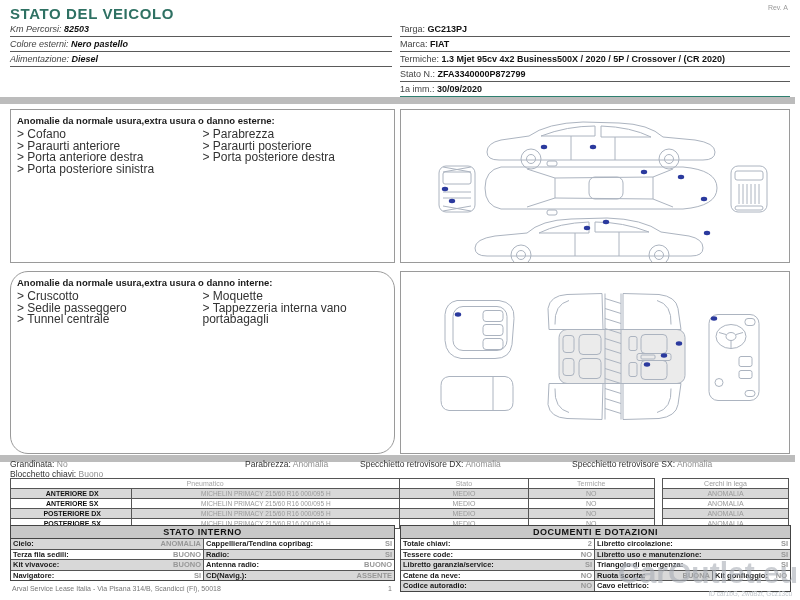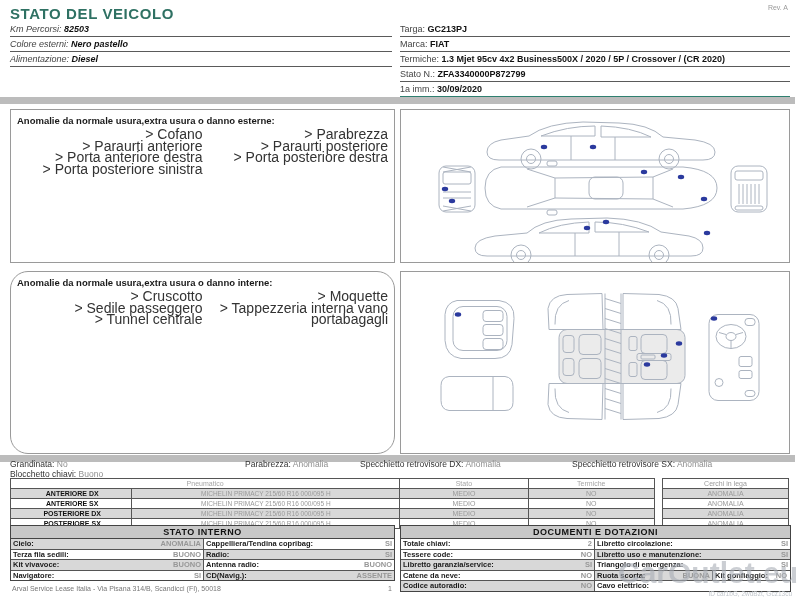--- a/index.html
+++ b/index.html
@@ -23,21 +23,21 @@
   .greybar{position:absolute;left:0;width:795px;height:7px;background:#bcbcbc;}
   .bar1{top:97px;} .bar2{top:455px;}
 
   
   .abox{position:absolute;border:1px solid #9a9a9a;background:#fff;}
   .box-ext-text{left:10px;top:109px;width:383px;height:152px;}
   .box-ext-diag{left:400px;top:109px;width:388px;height:152px;}
   .box-int-text{left:10px;top:271px;width:383px;height:181px;border-radius:18px;}
   .box-int-diag{left:400px;top:271px;width:388px;height:181px;}
   .atitle{font-weight:bold;font-size:9.5px;color:#1a1a1a;padding:5px 6px 3px 6px;}
-  .acols{display:flex;padding:0 6px;font-size:14px;color:#333;text-align:right;}
+  .acols{display:flex;padding:0 6px;font-size:12px;color:#333;}
   .acol{width:50%;}
   .alist{list-style:none;margin:0;padding:0;line-height:11.5px;}
   .alist li::before{content:"> ";}
   .abox svg{display:block;width:100%;height:100%;}
 
   
   .statusline{position:absolute;left:10px;width:780px;font-size:8.5px;height:9px;}
   .sl1{top:459px;} .sl2{top:469px;}
   .statusline .item{position:absolute;top:0;white-space:nowrap;}
   .statusline .lab{color:#333;}

